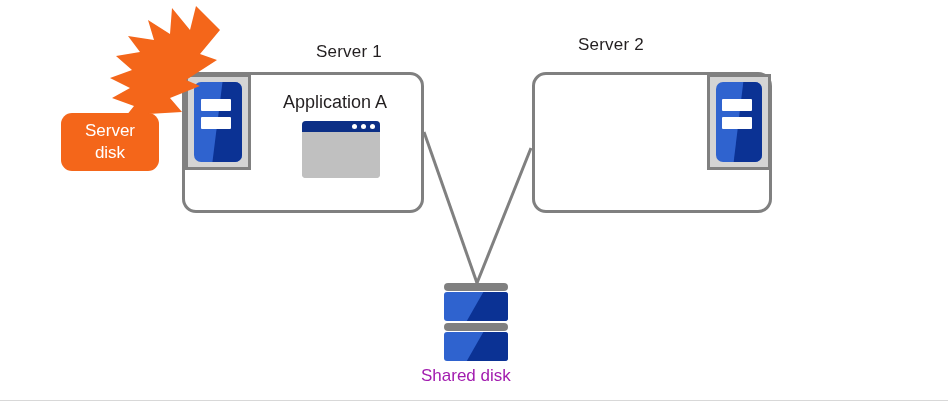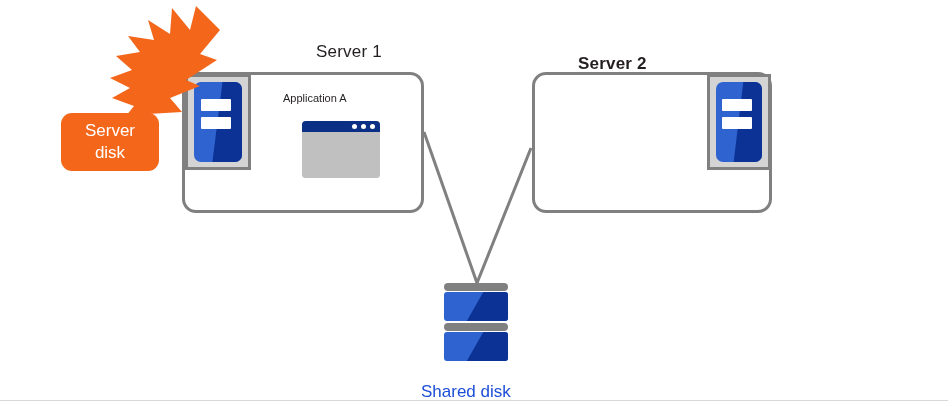--- a/index.html
+++ b/index.html
@@ -32,21 +32,21 @@
   #server2-box { left: 532px; top: 72px; width: 240px; height: 141px; }
 
   .server-title {
     position: absolute;
     font-size: 17px;
     color: #231f20;
     white-space: nowrap;
     letter-spacing: 0.2px;
   }
   #server1-title { left: 316px; top: 42px; }
-  #server2-title { left: 578px; top: 54px; font-weight: bold; }
+  #server2-title { left: 578px; top: 35px; }
 
   
   .server-icon {
     position: absolute;
     background: #d4d4d4;
     border: 3px solid #808080;
     box-sizing: border-box;
     padding: 5px 6px;
   }
   #server1-icon { left: 185px; top: 74px; width: 66px; height: 96px; }
@@ -106,21 +106,21 @@
   }
   #app-dot-1 { right: 23px; }
   #app-dot-2 { right: 14px; }
   #app-dot-3 { right: 5px; }
   #app-window-body { height: 46px; background: #c0c0c0; }
 
   #app-label {
     position: absolute;
     left: 283px;
     top: 92px;
-    font-size: 11px;
+    font-size: 18px;
     color: #231f20;
     white-space: nowrap;
   }
 
   
   #connectors {
     position: absolute;
     left: 0;
     top: 0;
     width: 948px;
@@ -159,23 +159,22 @@
     height: 100%;
     background: #0b3294;
     clip-path: polygon(45% 0%, 100% 0%, 100% 100%, 8% 100%);
   }
   #disk-gap { height: 2px; }
   #disk-label {
     position: absolute;
     left: 421px;
     top: 366px;
     font-size: 17px;
-    color: #1d4ed8;
+    color: #a21caf;
     white-space: nowrap;
-    margin-top: 16px;
   }
 
   
   #server-down-badge {
     position: absolute;
     left: 61px;
     top: 113px;
     width: 98px;
     height: 58px;
     background: #f4661a;

